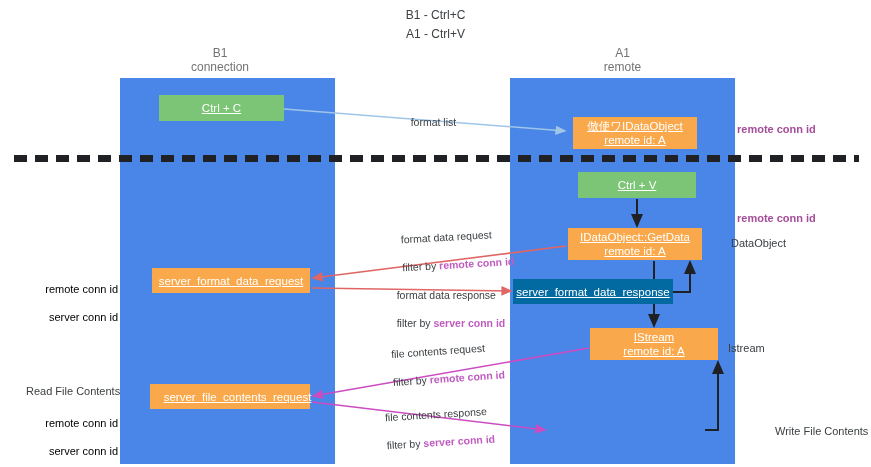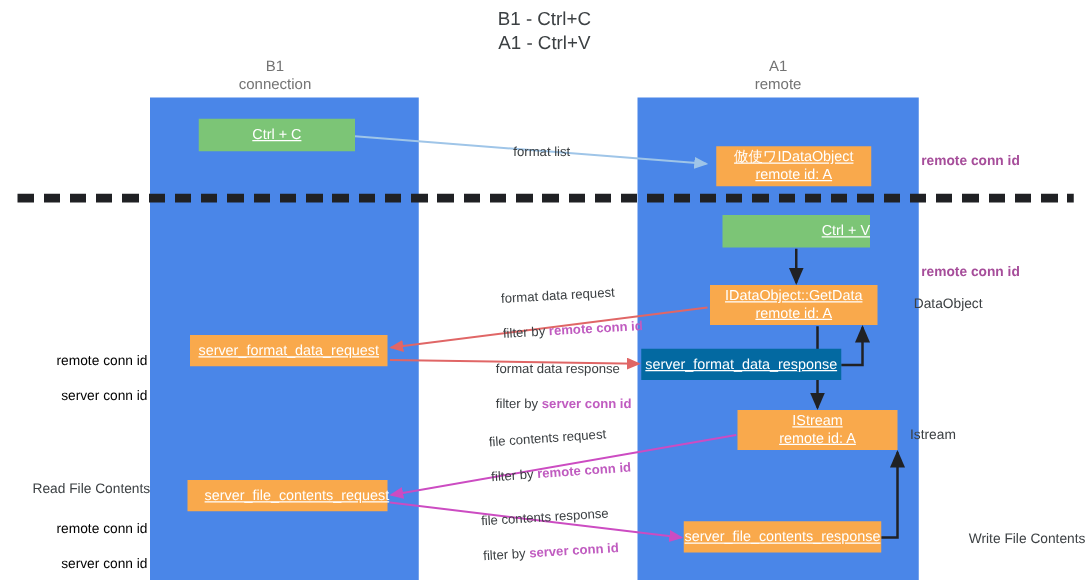--- a/index.html
+++ b/index.html
@@ -14,21 +14,21 @@
     background: #ffffff;
     font-family: "Liberation Sans", sans-serif;
     overflow: hidden;
   }
   
   #title {
     position: absolute;
     left: 0; top: 6px;
     width: 871px;
     text-align: center;
-    font-size: 15px;
+    font-size: 12px;
     color: #3c4043;
     line-height: 19px;
     white-space: pre;
   }
   
   .col-head {
     position: absolute;
     text-align: center;
     font-size: 12px;
     color: #737373;
@@ -67,21 +67,21 @@
     font-size: 11.5px;
     line-height: 14px;
     text-align: center;
     white-space: pre;
     z-index: 6;
     text-decoration: underline;
   }
   .node .ln2 { font-size: 11.5px; }
 
   #n-ctrlc   { left: 159px; top: 95px;  width: 125px; height: 26px; background:#7cc576; }
-  #n-ctrlv   { left: 578px; top: 172px; width: 118px; height: 26px; background:#7cc576;align-items:flex-end; }
+  #n-ctrlv   { left: 578px; top: 172px; width: 118px; height: 26px; background:#7cc576; }
   #n-idataobj{ left: 573px; top: 117px; width: 124px; height: 32px; background:#f9a94c; }
   #n-getdata { left: 568px; top: 228px; width: 134px; height: 32px; background:#f9a94c; }
   #n-sfdreq  { left: 152px; top: 268px; width: 158px; height: 25px; background:#f9a94c; }
   #n-sfdresp { left: 513px; top: 279px; width: 160px; height: 25px; background:#0369a1; }
   #n-istream { left: 590px; top: 328px; width: 128px; height: 32px; background:#f9a94c; }
   #n-sfcreq  { left: 150px; top: 384px; width: 160px; height: 25px; background:#f9a94c;padding-left:15px; }
   #n-sfcresp { left: 547px; top: 417px; width: 158px; height: 25px; background:#f9a94c; }
 
   
   .ann {
@@ -208,23 +208,20 @@
 
   <div class="node" id="n-istream">
     <span>IStream</span>
     <span class="ln2">remote id: A</span>
   </div>
 
   <div class="node" id="n-sfcreq">
     <span>server_file_contents_request</span>
   </div>
 
-  <div class="node" id="n-sfcresp">
-    <span>server_file_contents_response</span>
-  </div>
 
   <div class="elabel" id="e-formatlist">
     <span>format list</span>
   </div>
 
   <div class="elabel" id="e-fdreq">
     <span>format data request</span><br>
     <span>filter by </span><span class="p">remote conn id</span>
   </div>
 

